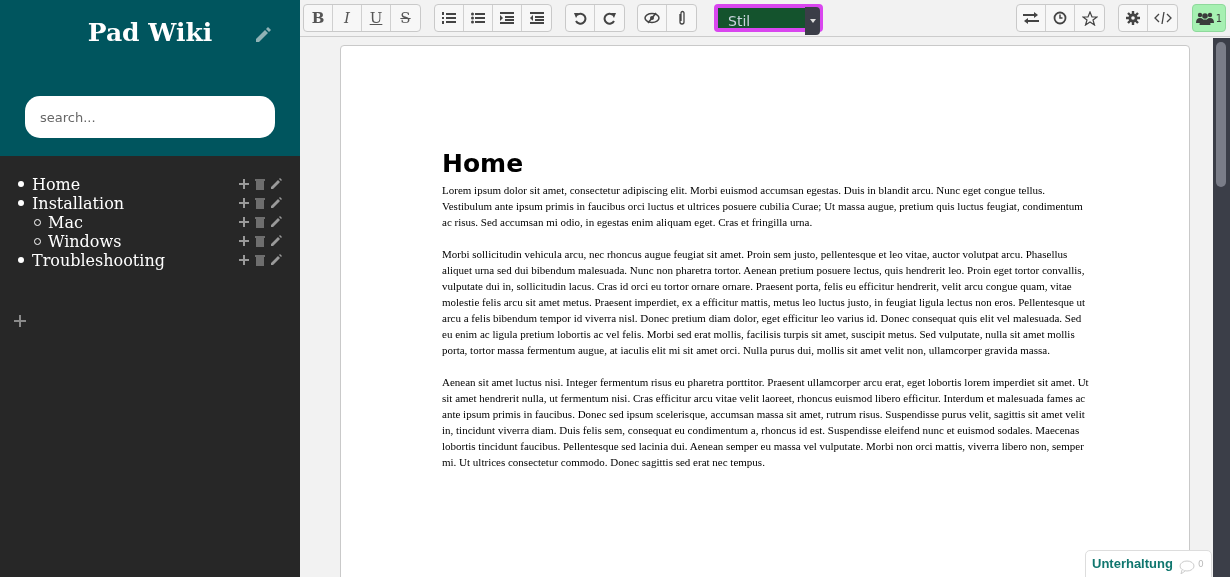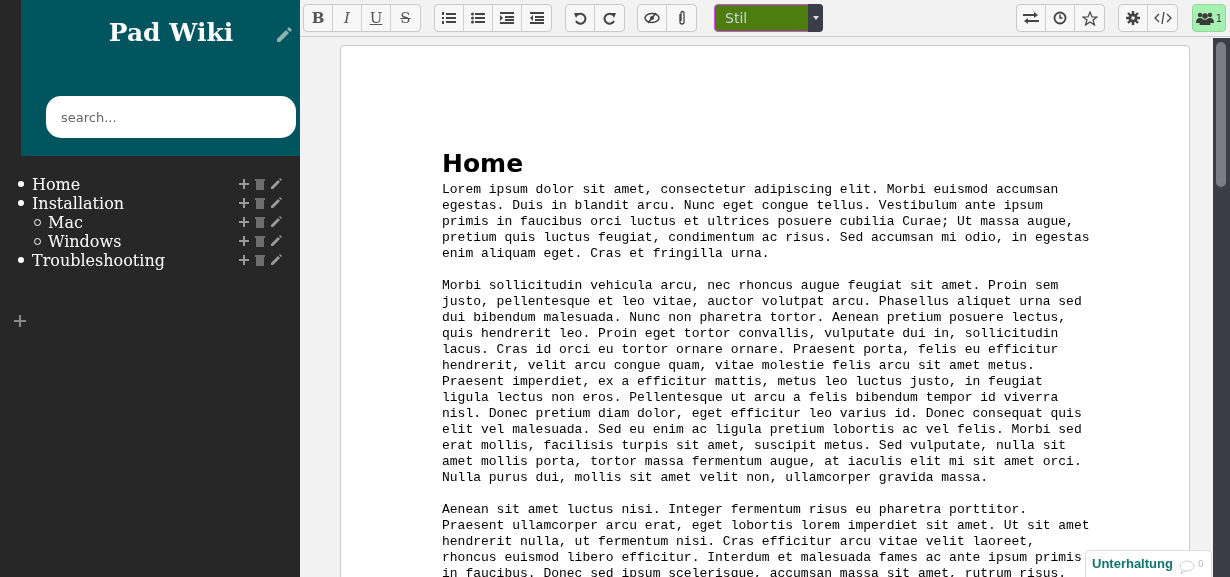--- a/index.html
+++ b/index.html
@@ -1,20 +1,20 @@
 <!DOCTYPE html>
 <html><head>
 <meta charset="utf-8">
 <style>
   * { box-sizing: border-box; margin: 0; padding: 0; }
   html, body { width: 1230px; height: 577px; overflow: hidden; background: #f2f2f2; }
   body { position: relative; font-family: "DejaVu Sans", sans-serif; }
 
   
-  .sidebar { position: absolute; left: 0; top: 0; width: 300px; height: 577px; background: #272727; padding-left: 21px; }
+  .sidebar { position: absolute; left: 0; top: 0; width: 300px; height: 577px; background: #272727; }
   .sidebar-header { height: 156px; background: #00555e; position: relative; }
   .wiki-title { position: absolute; left: 0; width: 300px; top: 18px; text-align: center; color: #fff;
     font-family: "DejaVu Serif", serif; font-weight: bold; font-size: 25px; }
   .title-edit { position: absolute; left: 254px; top: 26px; width: 20px; height: 20px; }
   .wiki-subtitle { position: absolute; left: 0; width: 300px; top: 60px; text-align: center; color: #4a8a8f;
     font-family: "DejaVu Serif", serif; font-size: 13px; }
   .search { position: absolute; left: 25px; top: 96px; width: 250px; height: 42px; border-radius: 15px; background: #fff;
     border: none; padding: 0 15px; font-family: "DejaVu Sans", sans-serif; font-size: 13px; color: #666; outline: none; }
   .search::placeholder { color: #666; }
 
@@ -25,31 +25,31 @@
   .nav-label { position: absolute; top: 0; color: #fff; font-family: "DejaVu Serif", serif; font-size: 16px; line-height: 19px; white-space: nowrap; }
   .nav-actions { position: absolute; left: 237px; top: 2px; display: flex; gap: 2px; }
   .act { width: 14px; height: 14px; display: inline-flex; align-items: center; justify-content: center; cursor: pointer; }
   .add-root { position: absolute; left: 14px; top: 312px; width: 14px; height: 14px; }
 
   
   .toolbar { position: absolute; left: 300px; top: 0; width: 930px; height: 37px; background: #f2f2f2; border-bottom: 1px solid #ccc; }
   .btn-group { position: absolute; top: 4px; height: 28px; display: flex; border: 1px solid #c9c9c9; border-radius: 4px; background: #f7f7f7; overflow: hidden; }
   .tb-btn { width: 29px; height: 26px; display: flex; align-items: center; justify-content: center; border-right: 1px solid #d0d0d0; color: #555; cursor: pointer; font-family: "DejaVu Serif", serif; font-size: 15px; }
   .tb-btn:last-child { border-right: none; }
-  .style-select { position: absolute; left: 414px; top: 4px; width: 109px; height: 28px; border: 1px solid #d946ef; border-radius: 4px; background: #4d7c0f; }
+  .style-select { position: absolute; left: 414px; top: 4px; width: 109px; height: 28px; border: 4px solid #d946ef; border-radius: 4px; background: #14532d; }
   .style-select .val { position: absolute; left: 10px; top: 5px; font-size: 14px; color: #c8d4dc; }
   .style-select .arrow { position: absolute; right: -1px; top: -1px; width: 15px; height: 28px; background: #3b3e48; border-radius: 0 4px 4px 0; display: flex; align-items: center; justify-content: center; }
   .users-btn { position: absolute; left: 892px; top: 4px; width: 34px; height: 28px; background: #a6f0b2; border: 1px solid #8fd99c; border-radius: 4px; display: flex; align-items: center; justify-content: center; gap: 2px; color: #3a3a3a; font-size: 10px; }
 
   
   .content { position: absolute; left: 300px; top: 38px; width: 913px; height: 539px; background: #f2f2f2; }
   .page { position: absolute; left: 40px; top: 7px; width: 850px; height: 560px; background: #fff; border: 1px solid #c9c9c9; border-radius: 4px; }
   .doc { position: absolute; left: 101px; top: 102px; width: 650px; color: #000; }
   .doc h1 { font-family: "DejaVu Sans", sans-serif; font-size: 25px; font-weight: bold; line-height: 32px; margin-bottom: 2px; }
-  .doc p { font-family: Liberation Mono, monospace; font-size: 13px; line-height: 16px; margin-bottom: 16px; }
+  .doc p { font-family: Liberation Serif, serif; font-size: 11px; line-height: 16px; margin-bottom: 16px; }
 
   .scrollbar { position: absolute; left: 1213px; top: 38px; width: 17px; height: 539px; background: #3b3e48; }
   .scroll-thumb { position: absolute; left: 3px; top: 4px; width: 10px; height: 145px; border-radius: 5px; background: #7a7d88; }
 
   .chat-tab { position: absolute; left: 1085px; top: 550px; width: 127px; height: 30px; background: #fff; border: 1px solid #ddd; border-radius: 5px 5px 0 0; }
   .chat-label { position: absolute; left: 6px; top: 5px; font-family: "Liberation Sans", sans-serif; font-weight: bold; font-size: 13px; color: #0f766e; }
   .chat-icon { position: absolute; left: 93px; top: 8px; }
   .chat-count { position: absolute; left: 112px; top: 8px; font-size: 9px; color: #bbb; }
 </style>
 </head>

